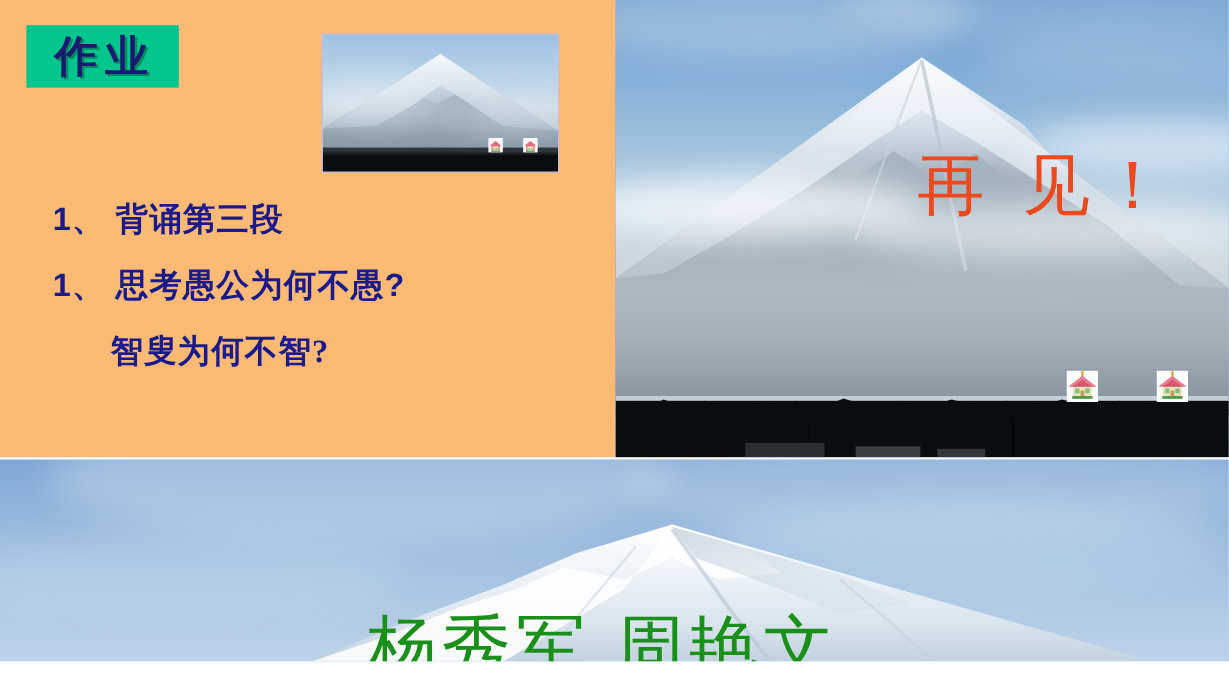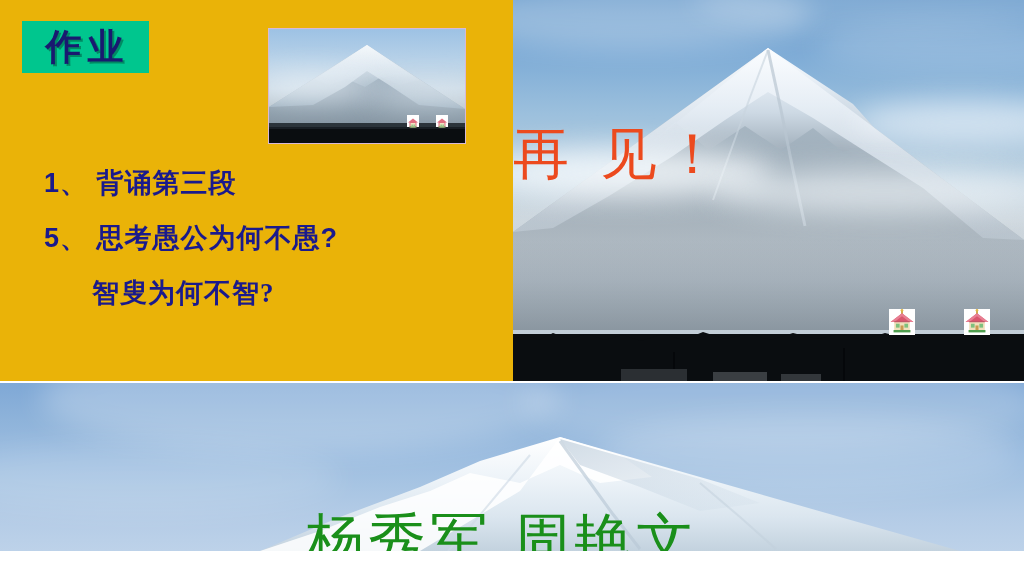--- a/index.html
+++ b/index.html
@@ -18,21 +18,21 @@
     background: #ffffff;
   }
 
   
   #homework-panel {
     position: absolute;
     left: 0;
     top: 0;
     width: 606px;
     height: 381px;
-    background: #eab308;
+    background: #fdba74;
     overflow: hidden;
   }
   #homework-title-box {
     position: absolute;
     left: 22px;
     top: 21px;
     width: 127px;
     height: 52px;
     background: #00c68e;
     display: flex;
@@ -91,29 +91,30 @@
     width: 511px;
     height: 381px;
     overflow: hidden;
     background: #6f9fd0;
   }
   #farewell-text {
     position: absolute;
     left: 0;
     top: 126px;
     width: 100%;
-    text-align: left;
+    text-align: right;
     font-size: 56px;
     font-weight: normal;
     color: #ec4a1e;
     letter-spacing: 8px;
     line-height: 1;
     z-index: 30;
     pointer-events: none;
     white-space: nowrap;
+    padding-right: 44px;
     box-sizing: border-box;
   }
   .home-icon-btn {
     position: absolute;
     width: 26px;
     height: 26px;
     background: #ffffff;
     z-index: 40;
     display: block;
     padding: 0;
@@ -229,21 +230,21 @@
           <rect x="7" y="12" width="10" height="9" fill="#f2e2c0"></rect>
           <rect x="9" y="15" width="2.5" height="3" fill="#7fbf7f"></rect>
           <rect x="13" y="15" width="2.5" height="3" fill="#7fbf7f"></rect>
           <rect x="5" y="19" width="14" height="2" fill="#4f9e4f"></rect>
         </svg>
       </div>
     </div>
 
     <div id="homework-list">
       <div class="hw-line">1、 背诵第三段</div>
-      <div class="hw-line">5、 思考愚公为何不愚?</div>
+      <div class="hw-line">1、 思考愚公为何不愚?</div>
       <div class="hw-line indented">智叟为何不智?</div>
     </div>
   </div>
 
   <div id="farewell-panel">
 
     <div class="sky" style="background:linear-gradient(180deg,#5f95c9 0%,#7dabd6 14%,#9cc0dd 30%,#b9cfdf 46%,#c3ced6 58%,#aeb9c1 70%,#8d979f 80%,#6d767d 88%,#3b4248 95%,#0d1114 100%);"></div>
 
     <div class="cloudwash" style="left:-60px;top:-20px;width:360px;height:70px;background:rgba(255,255,255,0.30);"></div>
     <div class="cloudwash" style="left:180px;top:-30px;width:400px;height:60px;background:rgba(255,255,255,0.22);"></div>

